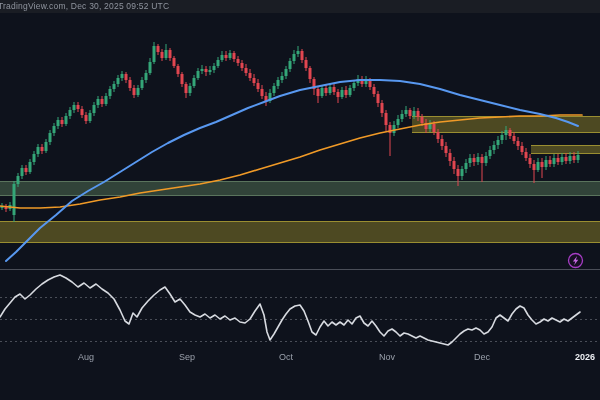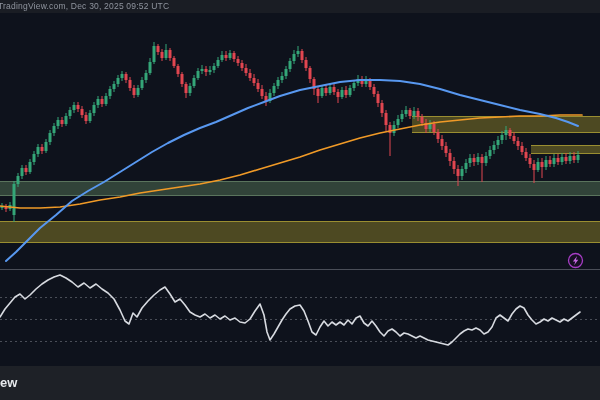--- a/index.html
+++ b/index.html
@@ -349,17 +349,22 @@
         <line x1="0" y1="319.5" x2="600" y2="319.5" stroke="#4a4e58" stroke-width="1" stroke-dasharray="2,3"></line>
         <line x1="0" y1="341.5" x2="600" y2="341.5" stroke="#4a4e58" stroke-width="1" stroke-dasharray="2,3"></line>
       </g>
       <polyline points="0,317 5,309 10,303 15,297 20,294 25,299 30,295 36,289 42,284 48,280 54,277 60,275 66,278 72,282 78,287 84,283 90,288 96,284 102,289 108,293 114,299 120,310 125,321 129,324 133,313 137,317 142,308 148,301 154,295 160,290 165,287 170,294 175,302 180,299 185,305 190,312 195,315 200,317 205,314 210,318 215,315 220,319 225,316 230,320 235,318 240,322 245,323 250,319 255,311 260,304 264,315 267,332 270,340 274,334 278,327 282,320 286,314 290,309 295,306 300,305 304,311 308,321 312,332 316,335 320,327 324,321 328,326 332,322 336,325 340,322 344,325 348,320 352,324 356,318 360,316 364,323 368,326 372,321 376,326 380,332 384,336 388,331 392,329 396,332 400,336 404,333 408,334 412,336 416,338 420,336 424,338 428,340 432,341 436,342 440,343 444,344 448,345 452,342 456,338 460,334 464,331 468,329 472,330 476,328 480,330 484,334 488,332 492,327 496,318 500,315 504,318 508,321 512,314 516,309 520,306 524,308 528,315 532,320 536,324 540,322 544,319 548,321 552,318 556,320 560,322 564,319 568,321 572,318 576,315 580,312" fill="none" stroke="#d7dae0" stroke-width="1.6" stroke-linejoin="round" stroke-linecap="round"></polyline>
       <g>
         <circle cx="575.5" cy="260.5" r="7" fill="rgba(30,12,40,0.55)" stroke="#a53dc4" stroke-width="1.3"></circle>
         <path d="M 577.1 256 L 572.9 261.5 L 575.3 261.5 L 574.1 265.2 L 578.3 259.7 L 575.9 259.7 Z" fill="#c468e0"></path>
       </g>
     </svg>
 
-
-  <div class="bottom-strip">
-    <div class="watermark">ew</div>
-  </div>
+  <div class="axis-layer" id="axis">
+      <span class="axis-label" style="left: 86px;">Aug</span>
+      <span class="axis-label" style="left: 187px;">Sep</span>
+      <span class="axis-label" style="left: 286px;">Oct</span>
+      <span class="axis-label" style="left: 387px;">Nov</span>
+      <span class="axis-label" style="left: 482px;">Dec</span>
+      <span class="axis-label year" style="left: 585px;">2026</span>
+    </div>
+
 </div>
 
 </body></html>

